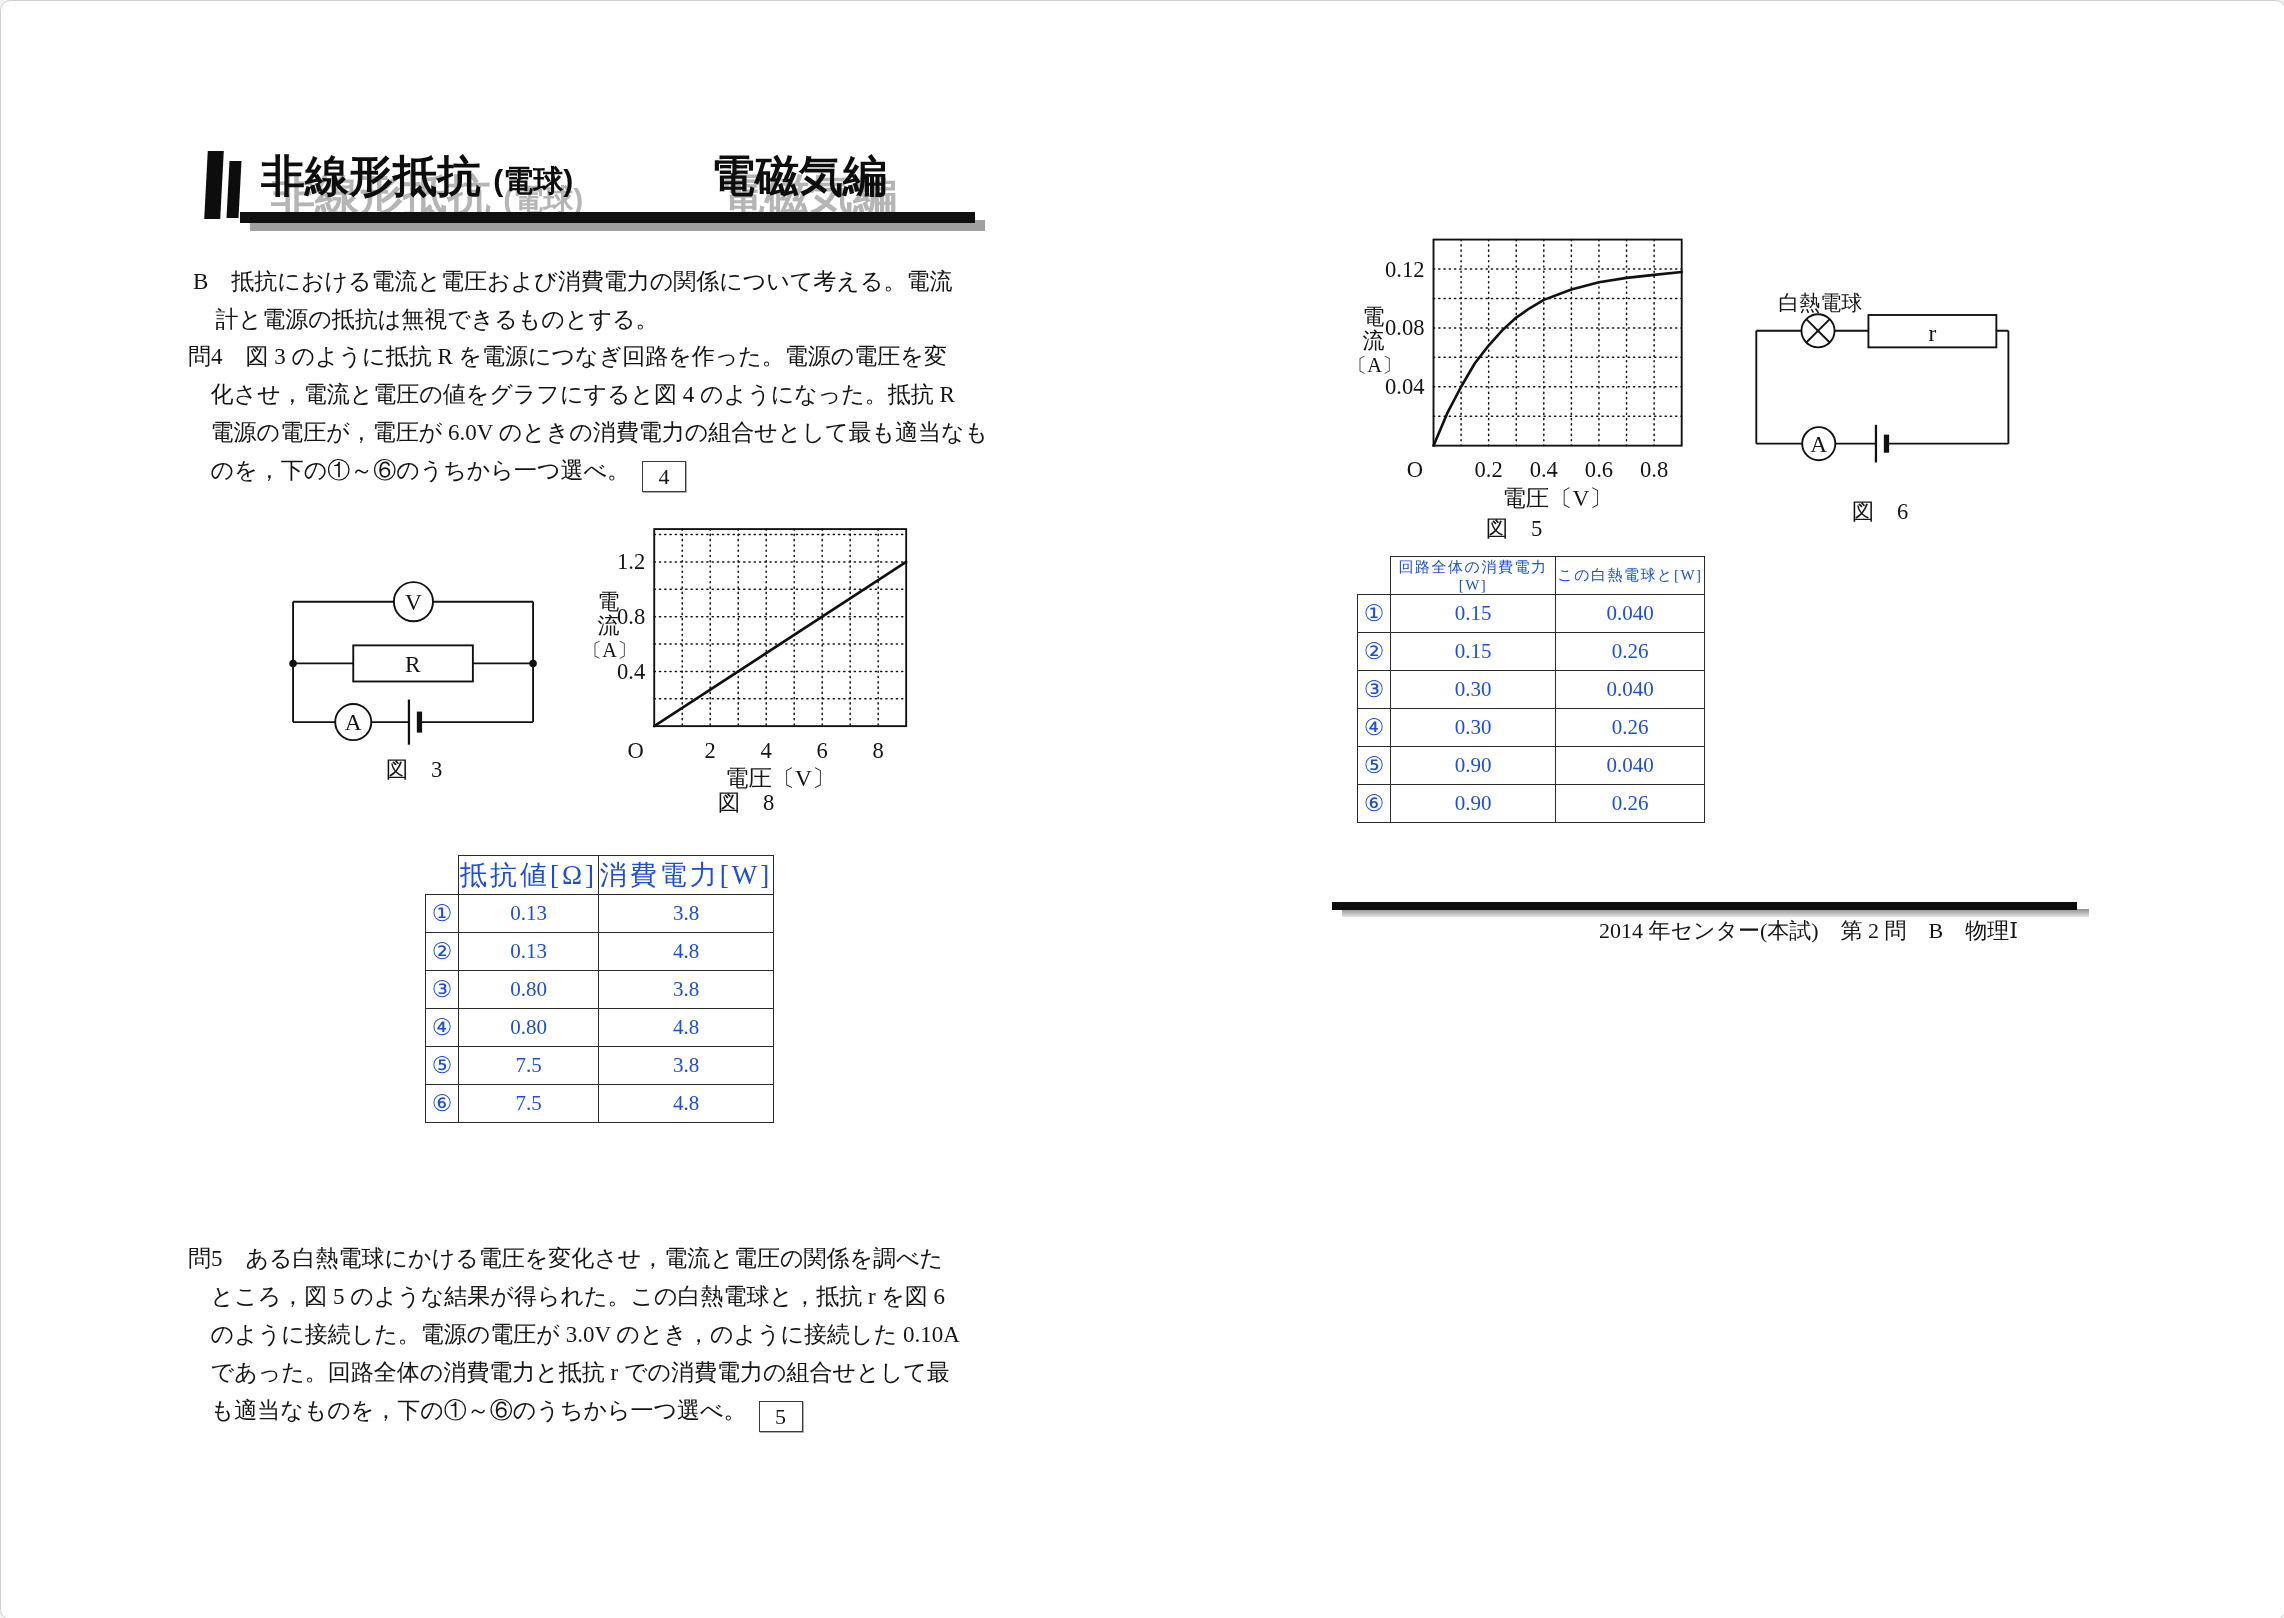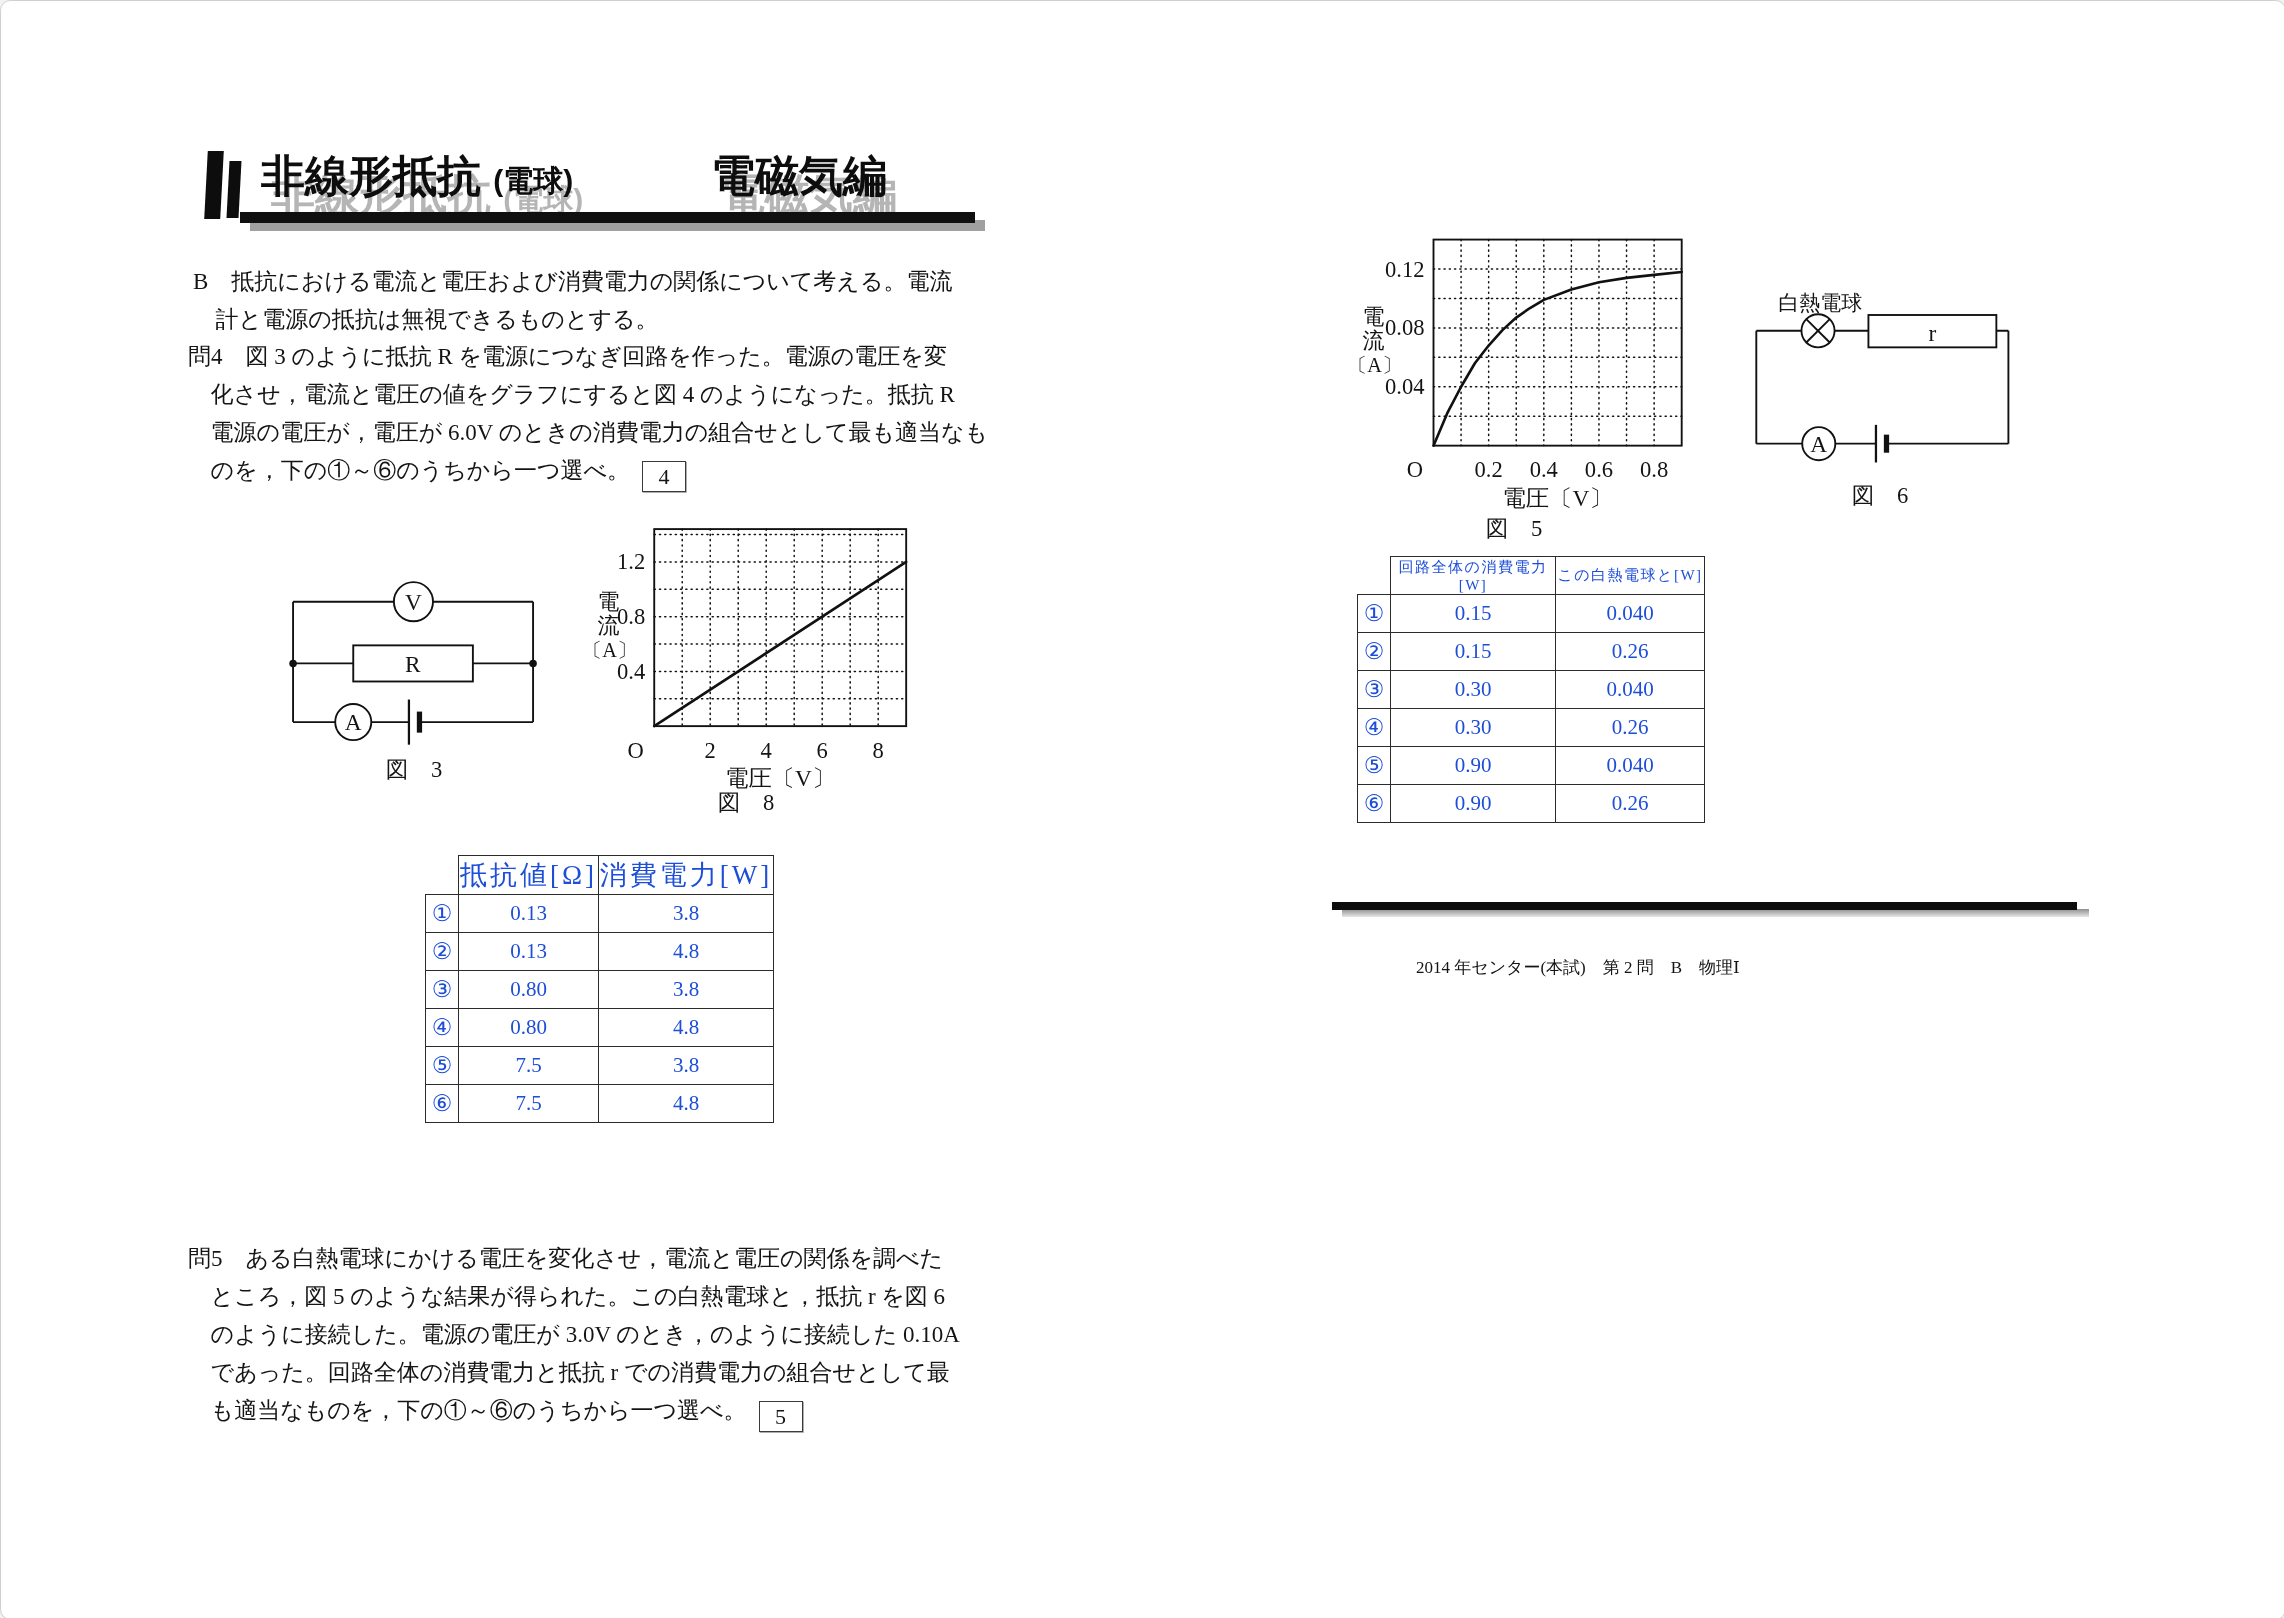--- a/index.html
+++ b/index.html
@@ -47,21 +47,21 @@
   .ctable td,.ctable th{border:1.5px solid #2b2b2b;font-weight:normal;padding:0;}
   .ctable td.corner{border:none;}
   .ctable td.circ{font-size:23px;}
   #table1 thead tr{height:39px;}  #table1 tbody tr{height:38px;}
   #table2 thead tr{height:38px;}  #table2 tbody tr{height:38px;}
   #table1 th{font-size:27px;letter-spacing:3px;}
   #table2 th{font-size:15px;letter-spacing:1.5px;}
   
   .fbar{position:absolute;background:#0d0d0d;}
   .fbar-sh{position:absolute;background:linear-gradient(to bottom,#8f8f8f,#e6e6e6);}
-  .source{position:absolute;font-size:17px;white-space:nowrap;margin-top:40px;}
+  .source{position:absolute;font-size:22px;text-align:right;white-space:nowrap;}
 </style>
 </head>
 <body>
 
 <div class="page">
 
   <div class="title-echo" style="left:270px;top:170px;">
     <span>非線形抵抗</span>
     <span class="title-sub">(電球)</span>
   </div>
@@ -239,21 +239,21 @@
     <circle class="comp" cx="105" cy="78" r="22"></circle>
     <line class="wire" x1="89.4" y1="62.4" x2="120.6" y2="93.6"></line>
     <line class="wire" x1="120.6" y1="62.4" x2="89.4" y2="93.6"></line>
     <rect class="comp" x="172" y="57" width="170" height="43"></rect>
     <text class="symtext" x="257" y="91">r</text>
     <circle class="comp" cx="106" cy="228" r="22"></circle>
     <text class="symtext" x="106" y="239">A</text>
     <line class="wire" x1="182" y1="203" x2="182" y2="253" style="stroke-width:3"></line>
     <line class="wire" x1="196" y1="216" x2="196" y2="240" style="stroke-width:7"></line>
   </svg>
-  <div class="figcap" style="left:1766px;top:479px;">図　6</div>
+  <div class="figcap" style="left:1766px;top:495px;">図　6</div>
 
   <table class="ctable" id="table2" style="left:1356px;top:555px;">
     <colgroup>
         <col style="width:33px">
         <col style="width:165px">
         <col style="width:149px">
       </colgroup>
     <thead>
       <tr>
         <td class="corner"></td>

